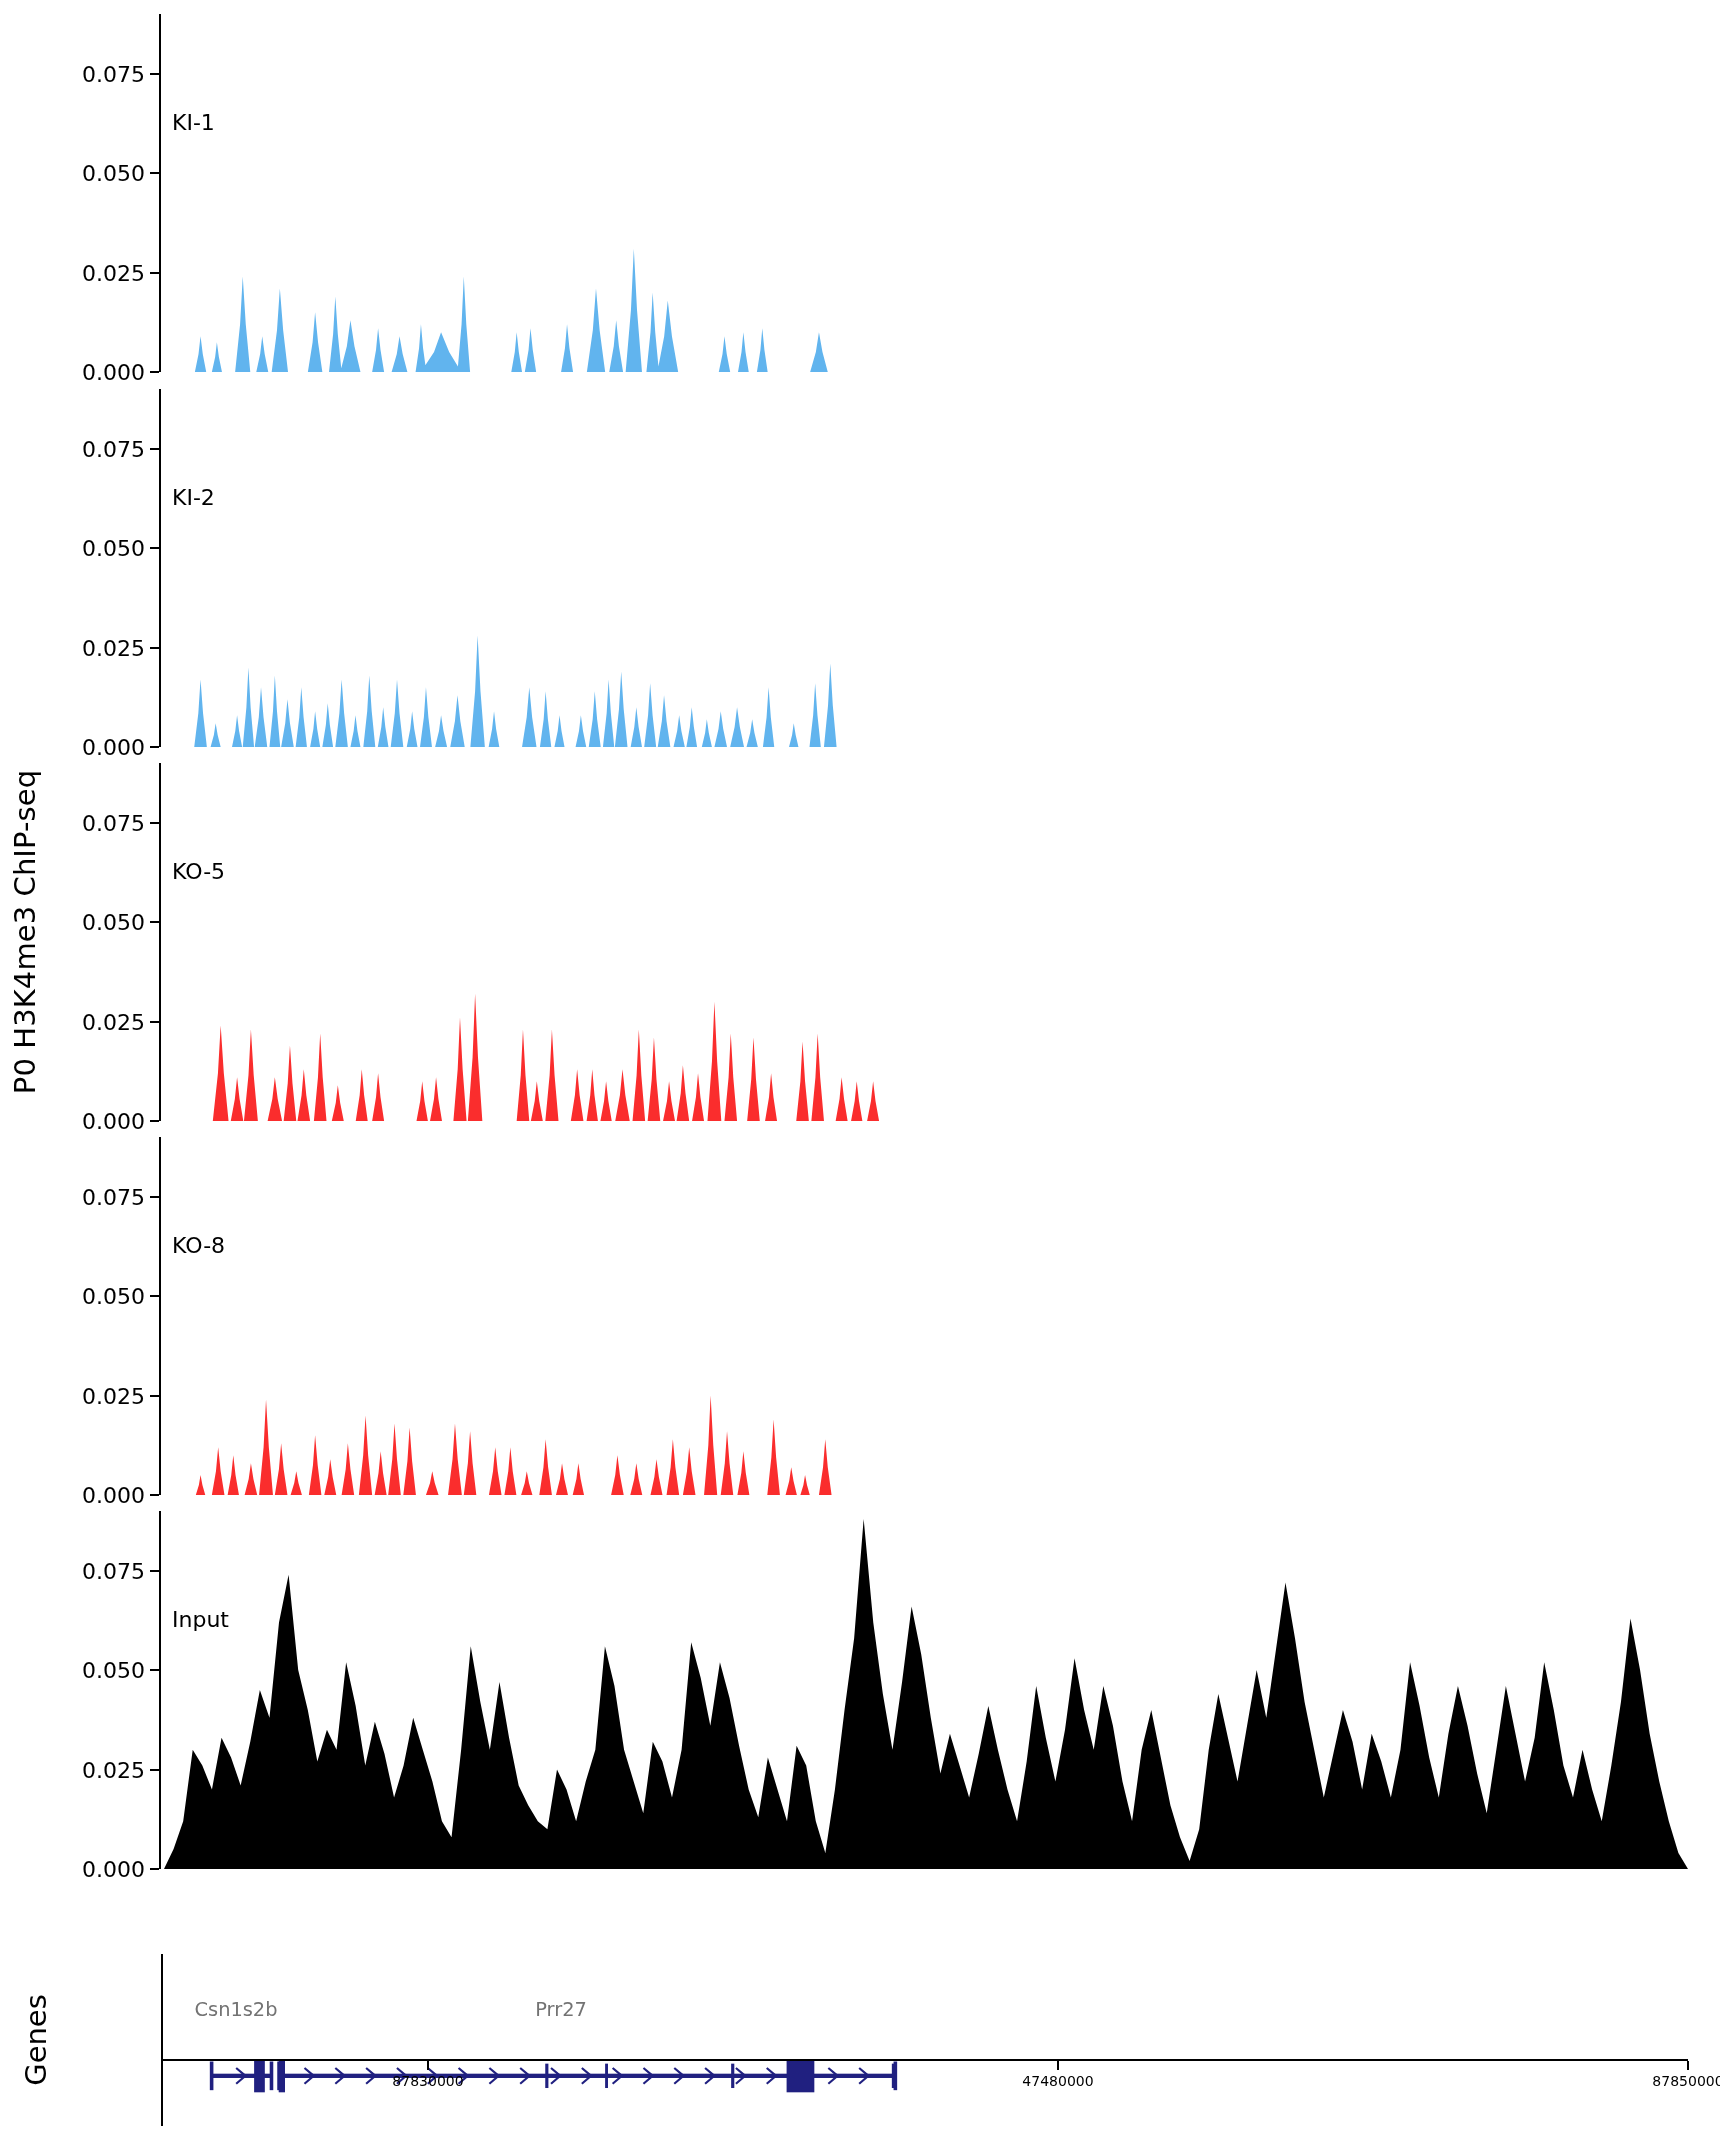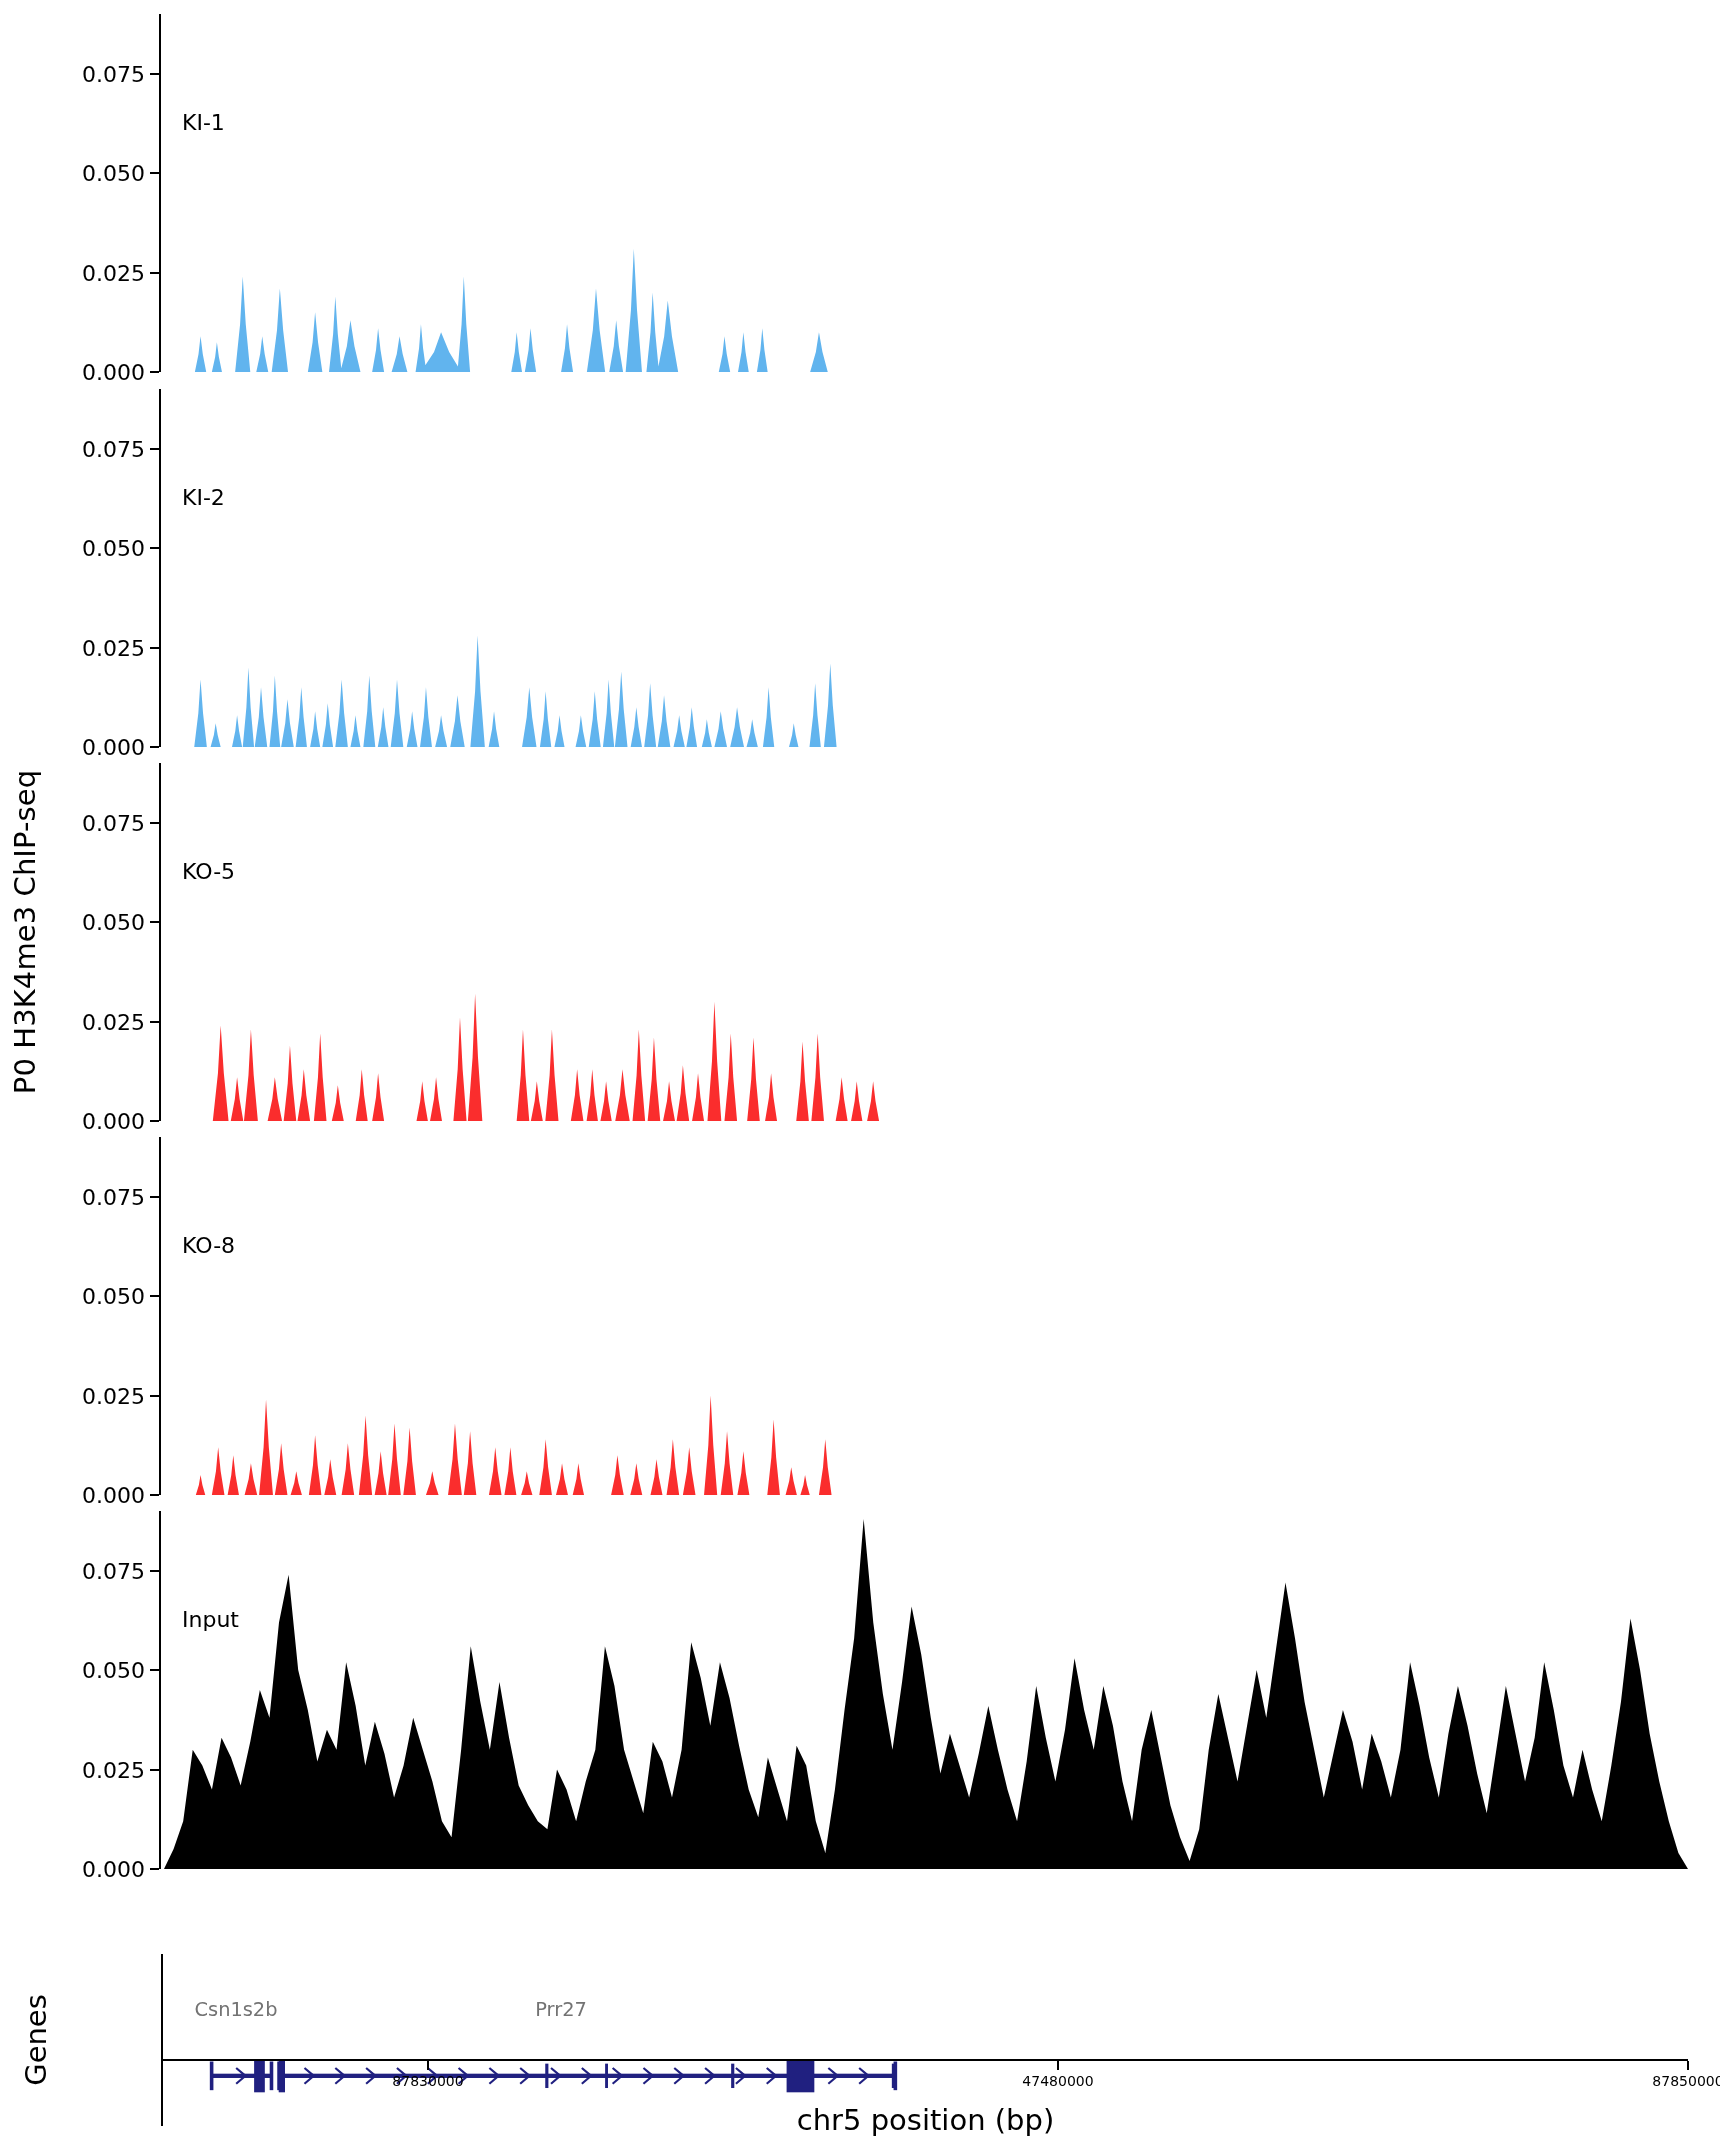--- a/index.html
+++ b/index.html
@@ -73,21 +73,20 @@
     font-size: 22px;
     white-space: nowrap;
     text-align: left;
   }
   .track-label {
     position: absolute;
     left: 93px;
     transform: translateY(-50%);
     font-size: 22px;
     white-space: nowrap;
-    margin-left: 10px;
   }
   .plot-area {
     position: absolute;
     left: 85px;
     top: 0px;
     right: 0px;
     height: 100%;
   }
   .plot-area svg {
     display: block;
@@ -316,17 +315,16 @@
   <div id="x-axis">
     <div id="x-axis-line"></div>
     <div id="x-ticks">
         <div class="xtick" style="left: 264px;"></div>
         <div class="xtick-label" style="left: 265px;">87830000</div>
         <div class="xtick" style="left: 894px;"></div>
         <div class="xtick-label" style="left: 895px;">47480000</div>
         <div class="xtick" style="left: 1524px;"></div>
         <div class="xtick-label" style="left: 1525px;">87850000</div>
       </div>
-    <div id="x-axis-title">chr5 position (bp)</div>
   </div>
 
 </div>
 
 
 </body></html>

